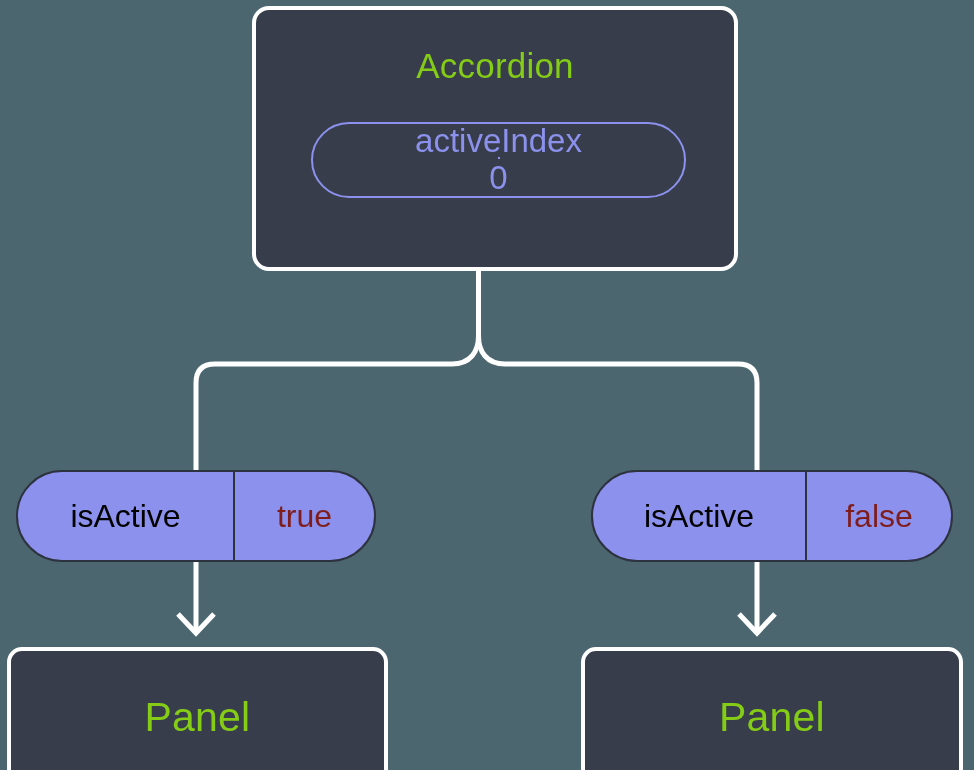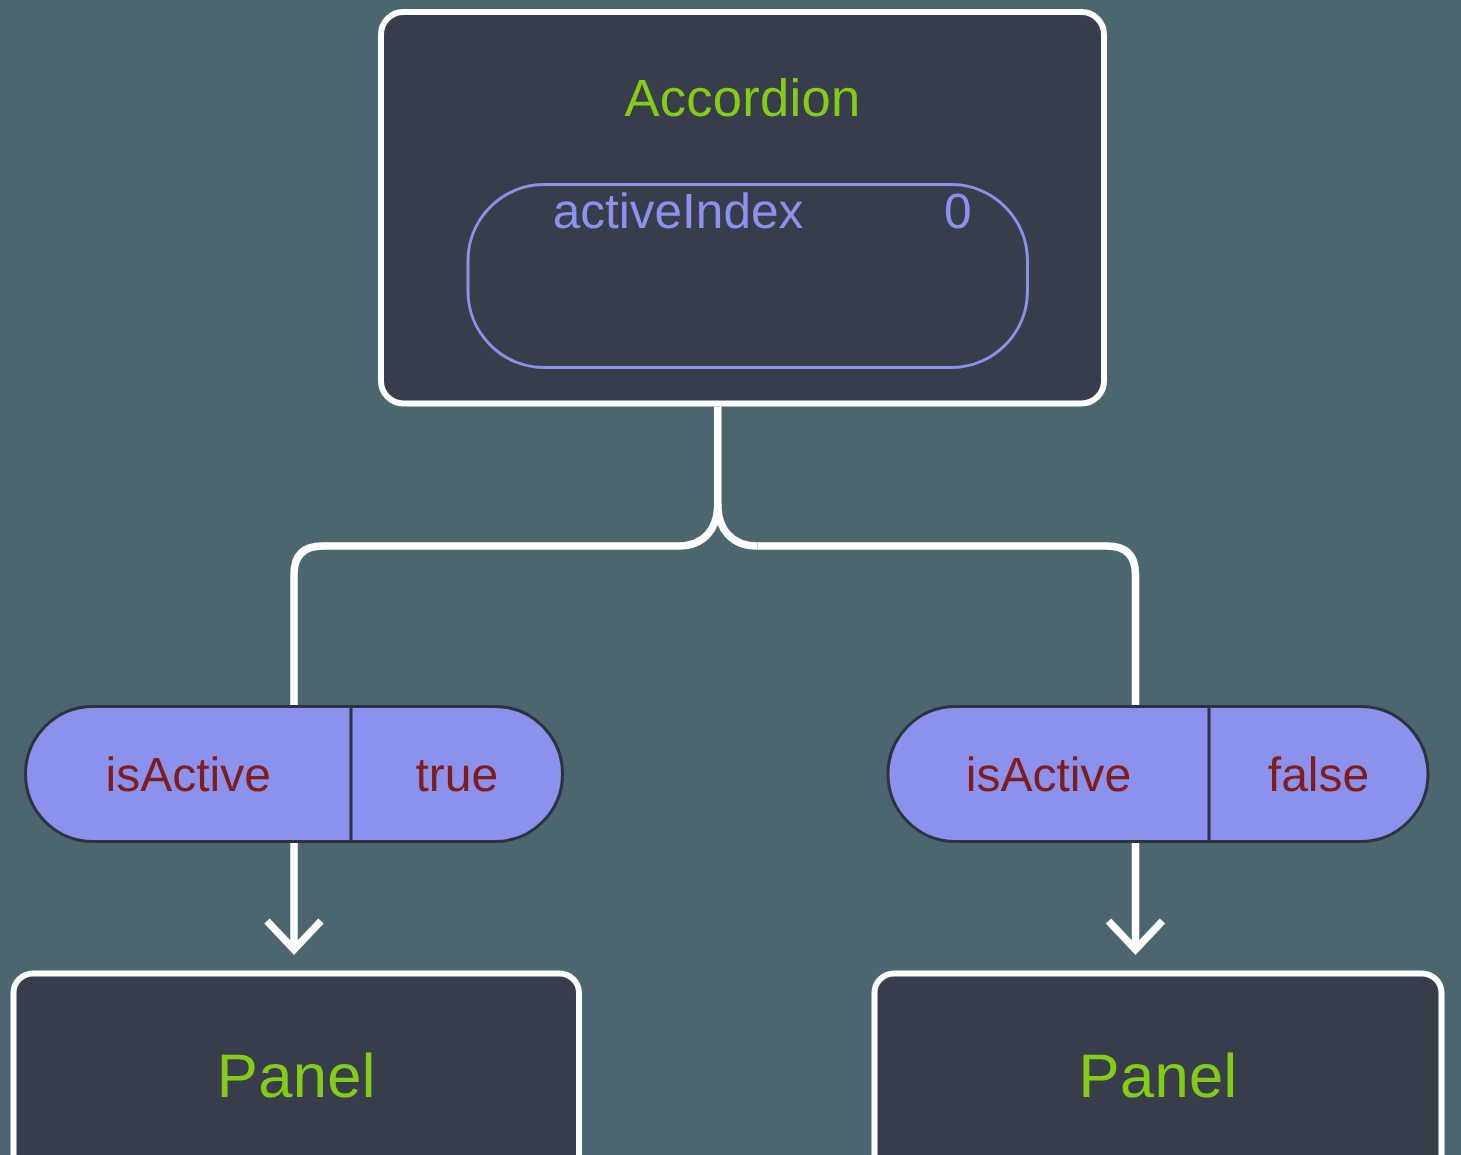--- a/index.html
+++ b/index.html
@@ -61,27 +61,28 @@
     letter-spacing: 0.2px;
     line-height: 1;
   }
 
   
   #active-index-pill {
     position: absolute;
     left: 55px;
     top: 112px;
     width: 375px;
-    height: 124px;
+    height: 76px;
     box-sizing: border-box;
     border: 2px solid #8b91ec;
     border-radius: 52px;
     display: flex;
-    align-items: flex-start;
+    align-items: center;
     background: transparent;
+    flex-direction: column;
   }
   #active-index-pill .pill-key {
     display: flex;
     align-items: center;
     justify-content: center;
     width: 278px;
     color: #8b91ec;
     font-size: 33px;
     line-height: 1;
   }
@@ -109,21 +110,21 @@
     border: 2px solid #2d323f;
     border-radius: 46px;
     display: flex;
     align-items: stretch;
     overflow: hidden;
   }
   .prop-pill .pill-key {
     display: flex;
     align-items: center;
     justify-content: center;
-    color: #7f1d1d;
+    color: #000000;
     font-size: 32px;
     line-height: 1;
   }
   .prop-pill .pill-sep {
     width: 2px;
     background: #2d323f;
     flex: 0 0 2px;
   }
   .prop-pill .pill-val {
     display: flex;

